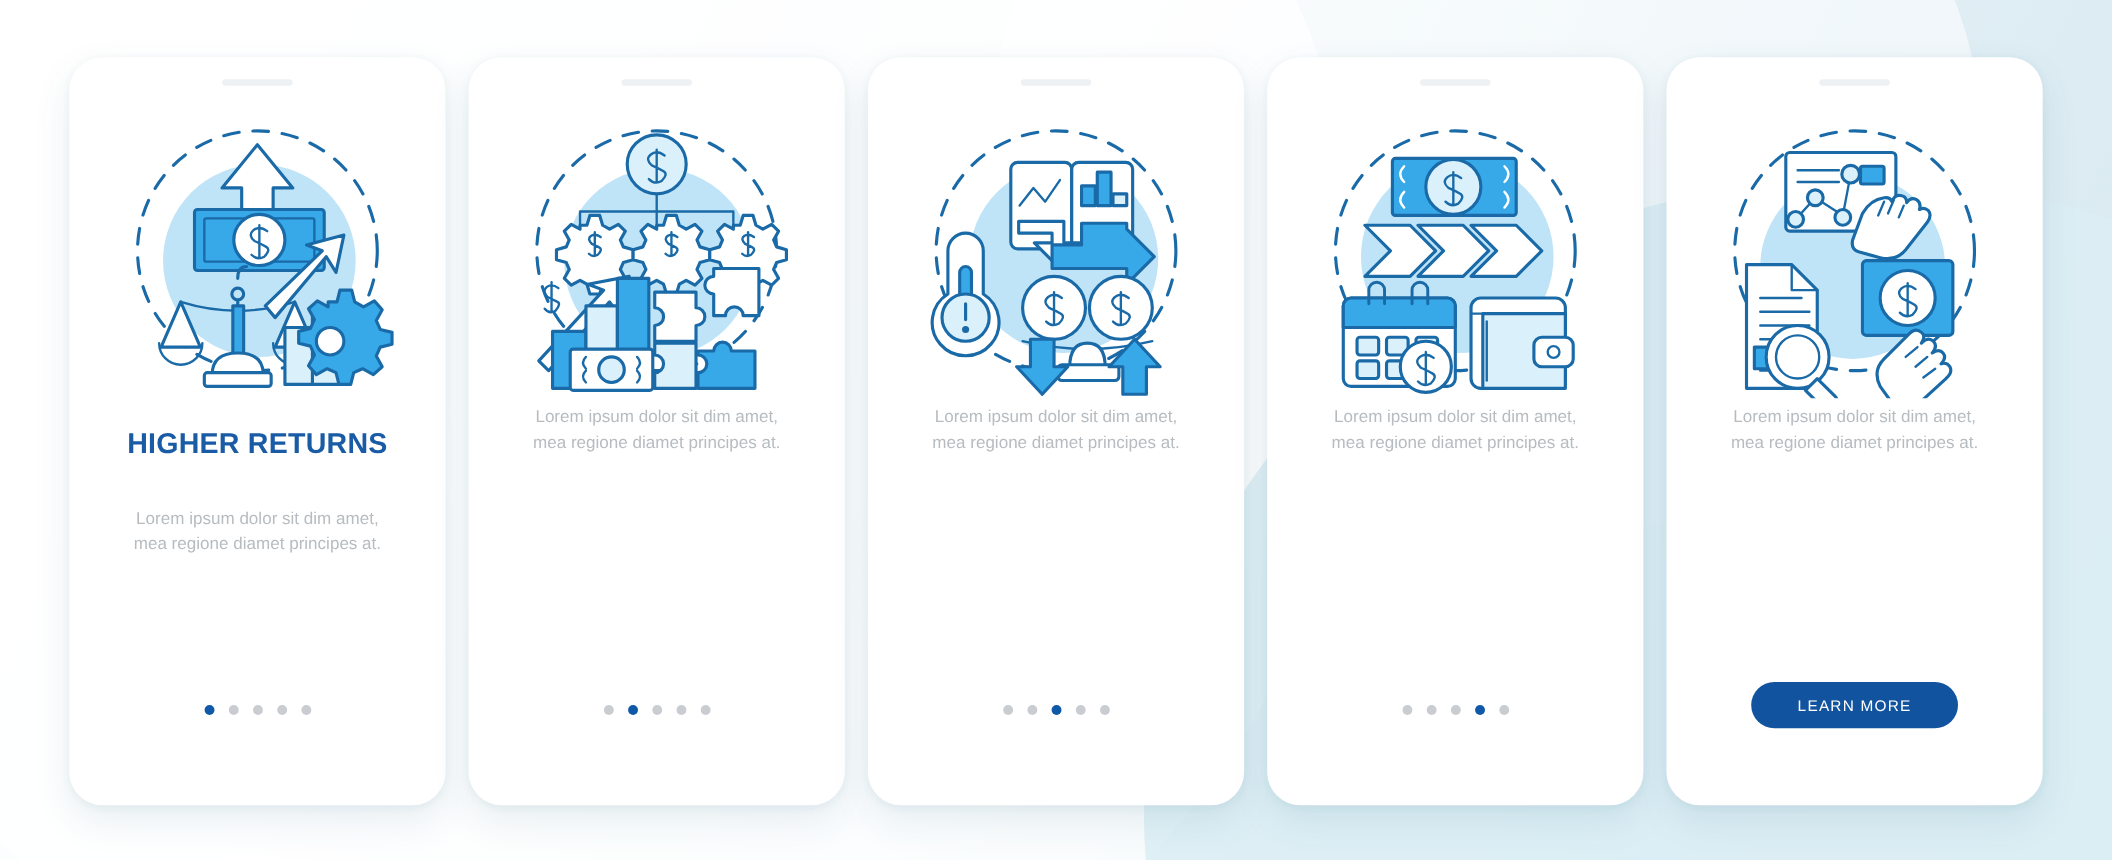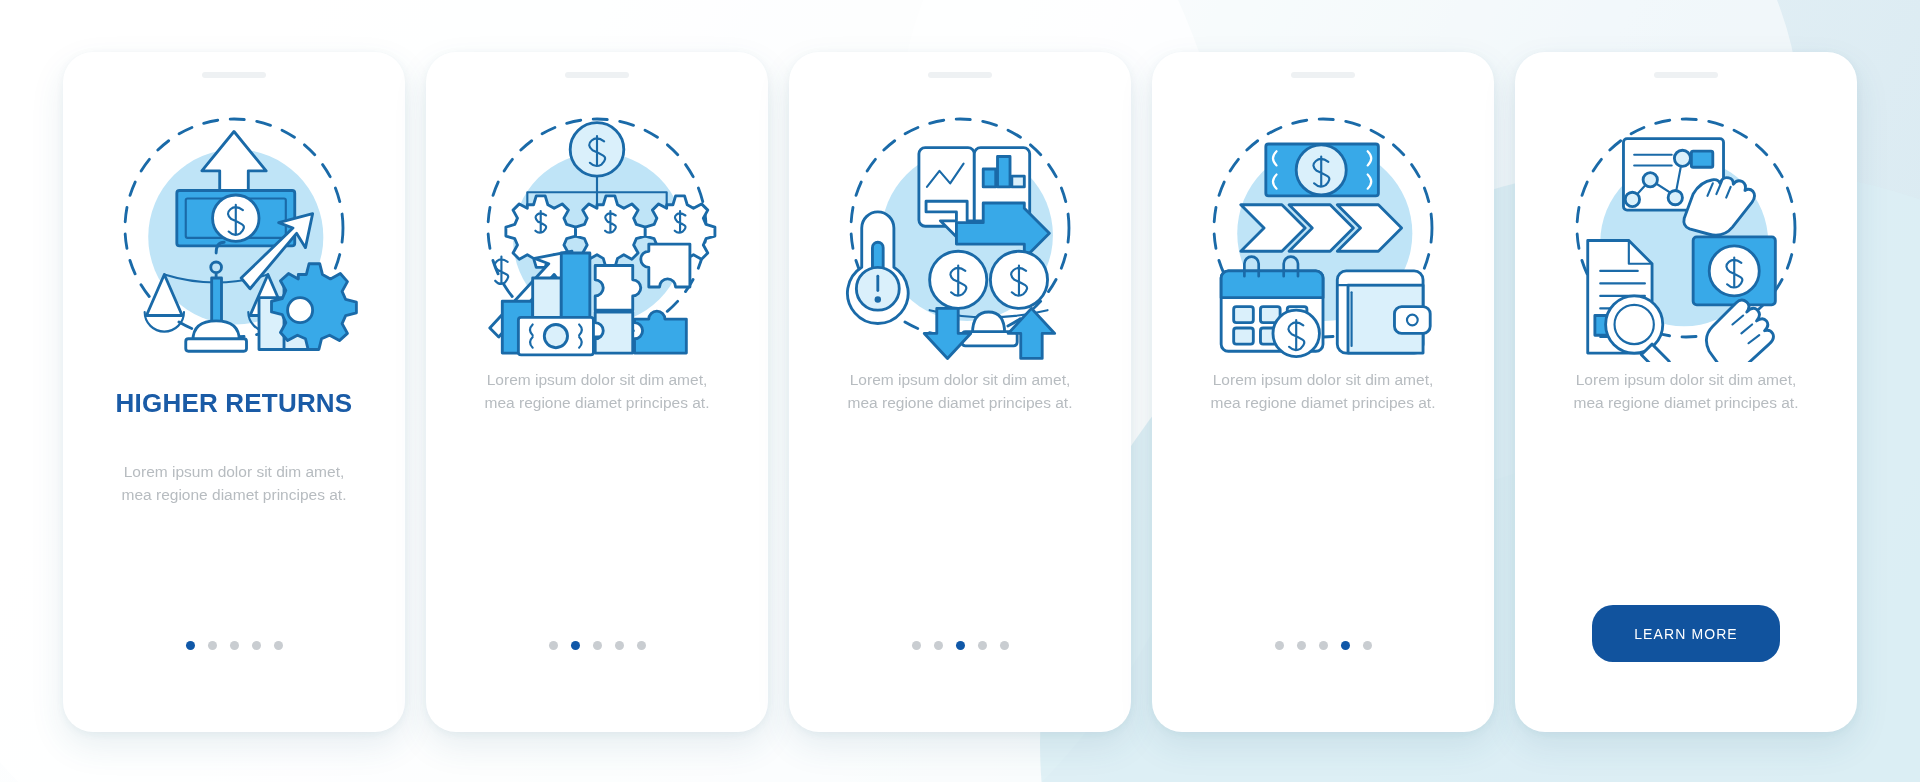--- a/index.html
+++ b/index.html
@@ -120,21 +120,21 @@
     flex: 0 0 auto;
   }
   .dot {
     width: 9px; height: 9px;
     border-radius: 50%;
     background: #c9cdd1;
   }
   .dot.active { background: #1058a8; }
 
   .learn-more {
-    width: 188px; height: 57px;
+    width: 188px; height: 42px;
     border: none;
     border-radius: 21px;
     background: #11539e;
     color: #ffffff;
     font-family: "Liberation Sans", sans-serif;
     font-size: 14px;
     letter-spacing: 1.1px;
     cursor: pointer;
     margin-bottom: 70px;
     flex: 0 0 auto;

